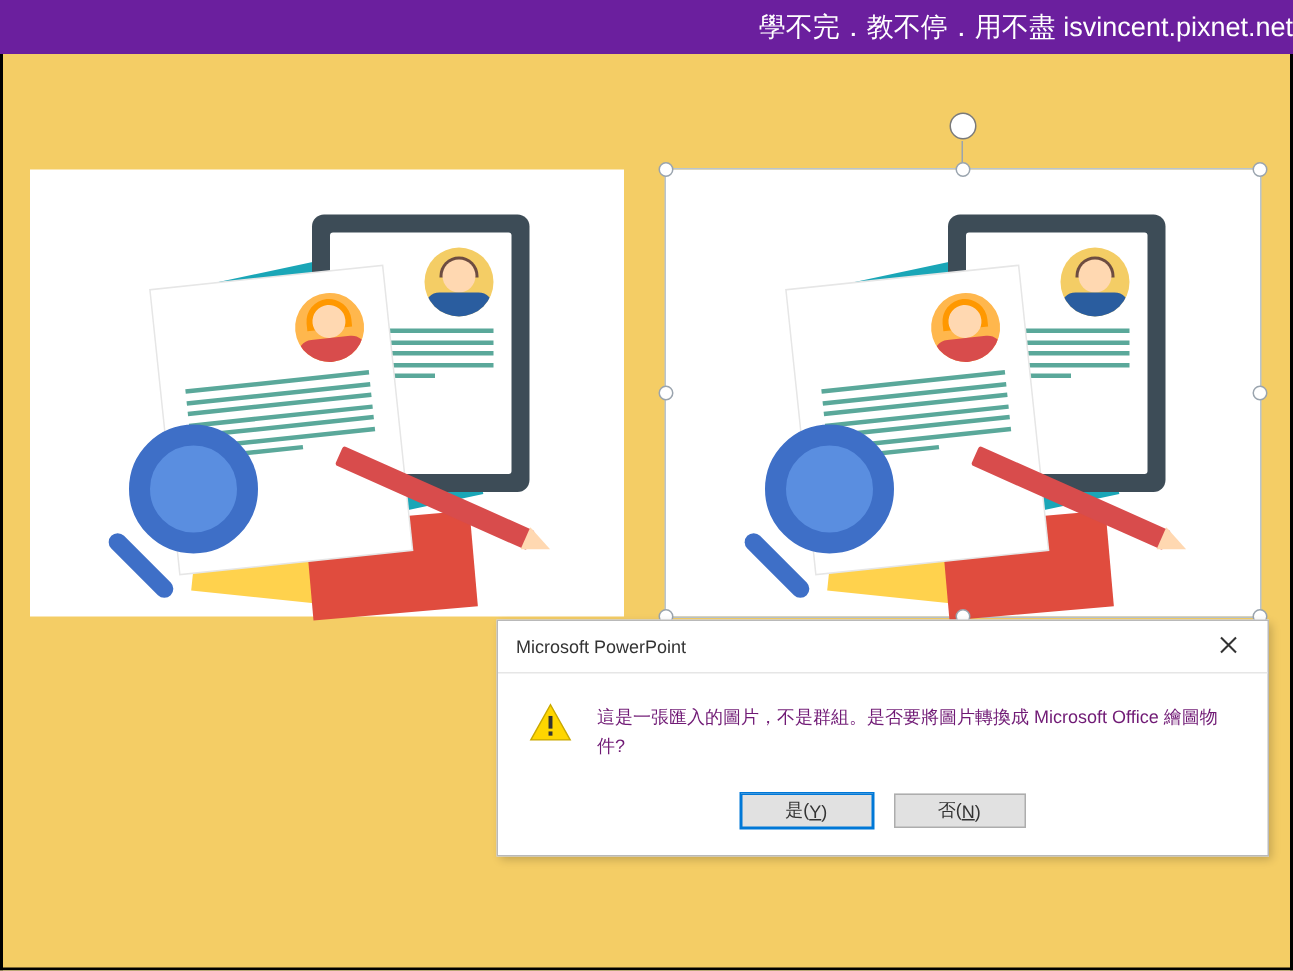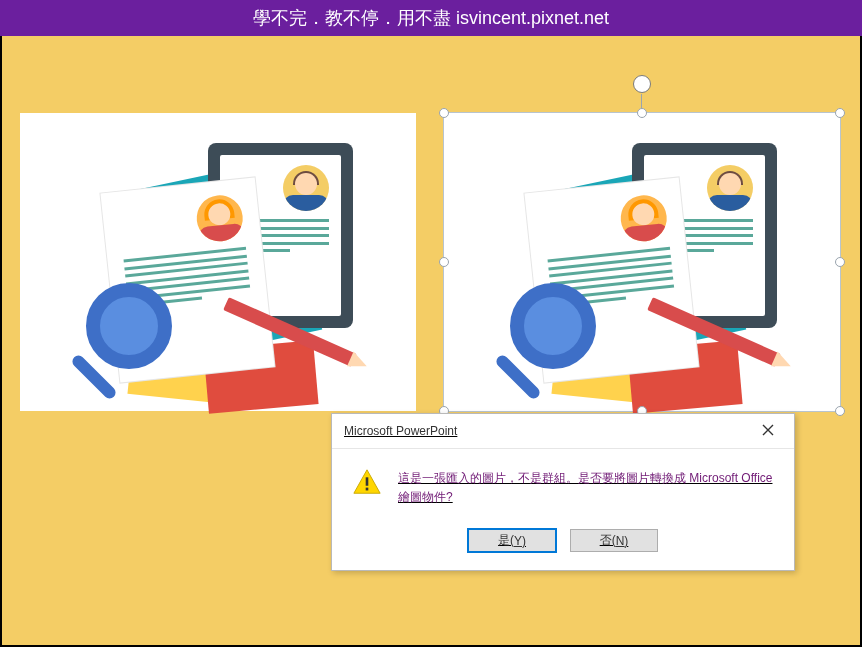--- a/index.html
+++ b/index.html
@@ -6,21 +6,21 @@
 body {
   width: 862px;
   height: 647px;
   font-family: "Microsoft JhengHei", "Segoe UI", sans-serif;
   overflow: hidden;
   position: relative;
 }
 .header {
   background: #6b1f9e;
   color: #fff;
-  text-align: center;
+  text-align: right;
   font-size: 18px;
   padding: 6px 0;
   position: relative;
   z-index: 2;
 }
 .canvas {
   position: absolute;
   top: 34px;
   left: 0;
   right: 0;
@@ -167,27 +167,26 @@
 .note-r {
   position: absolute; left: 186px; top: 232px;
   width: 110px; height: 64px; background: #e04c3e;
   transform: rotate(-5deg);
 }
 
 
 .dialog {
   position: absolute;
   left: 331px; top: 413px;
-  width: 464px;
+  width: 515px;
   background: #fff;
   border: 1px solid #b9b9b9;
   box-shadow: 2px 2px 6px rgba(0,0,0,.2);
   z-index: 20;
   font-size: 12px;
-  text-decoration: underline;
 }
 .dialog-titlebar {
   display: flex;
   justify-content: space-between;
   align-items: center;
   padding: 8px 10px 8px 12px;
   border-bottom: 1px solid #e6e6e6;
 }
 .dialog-title { color: #333; font-size: 12px; }
 .dialog-close {

